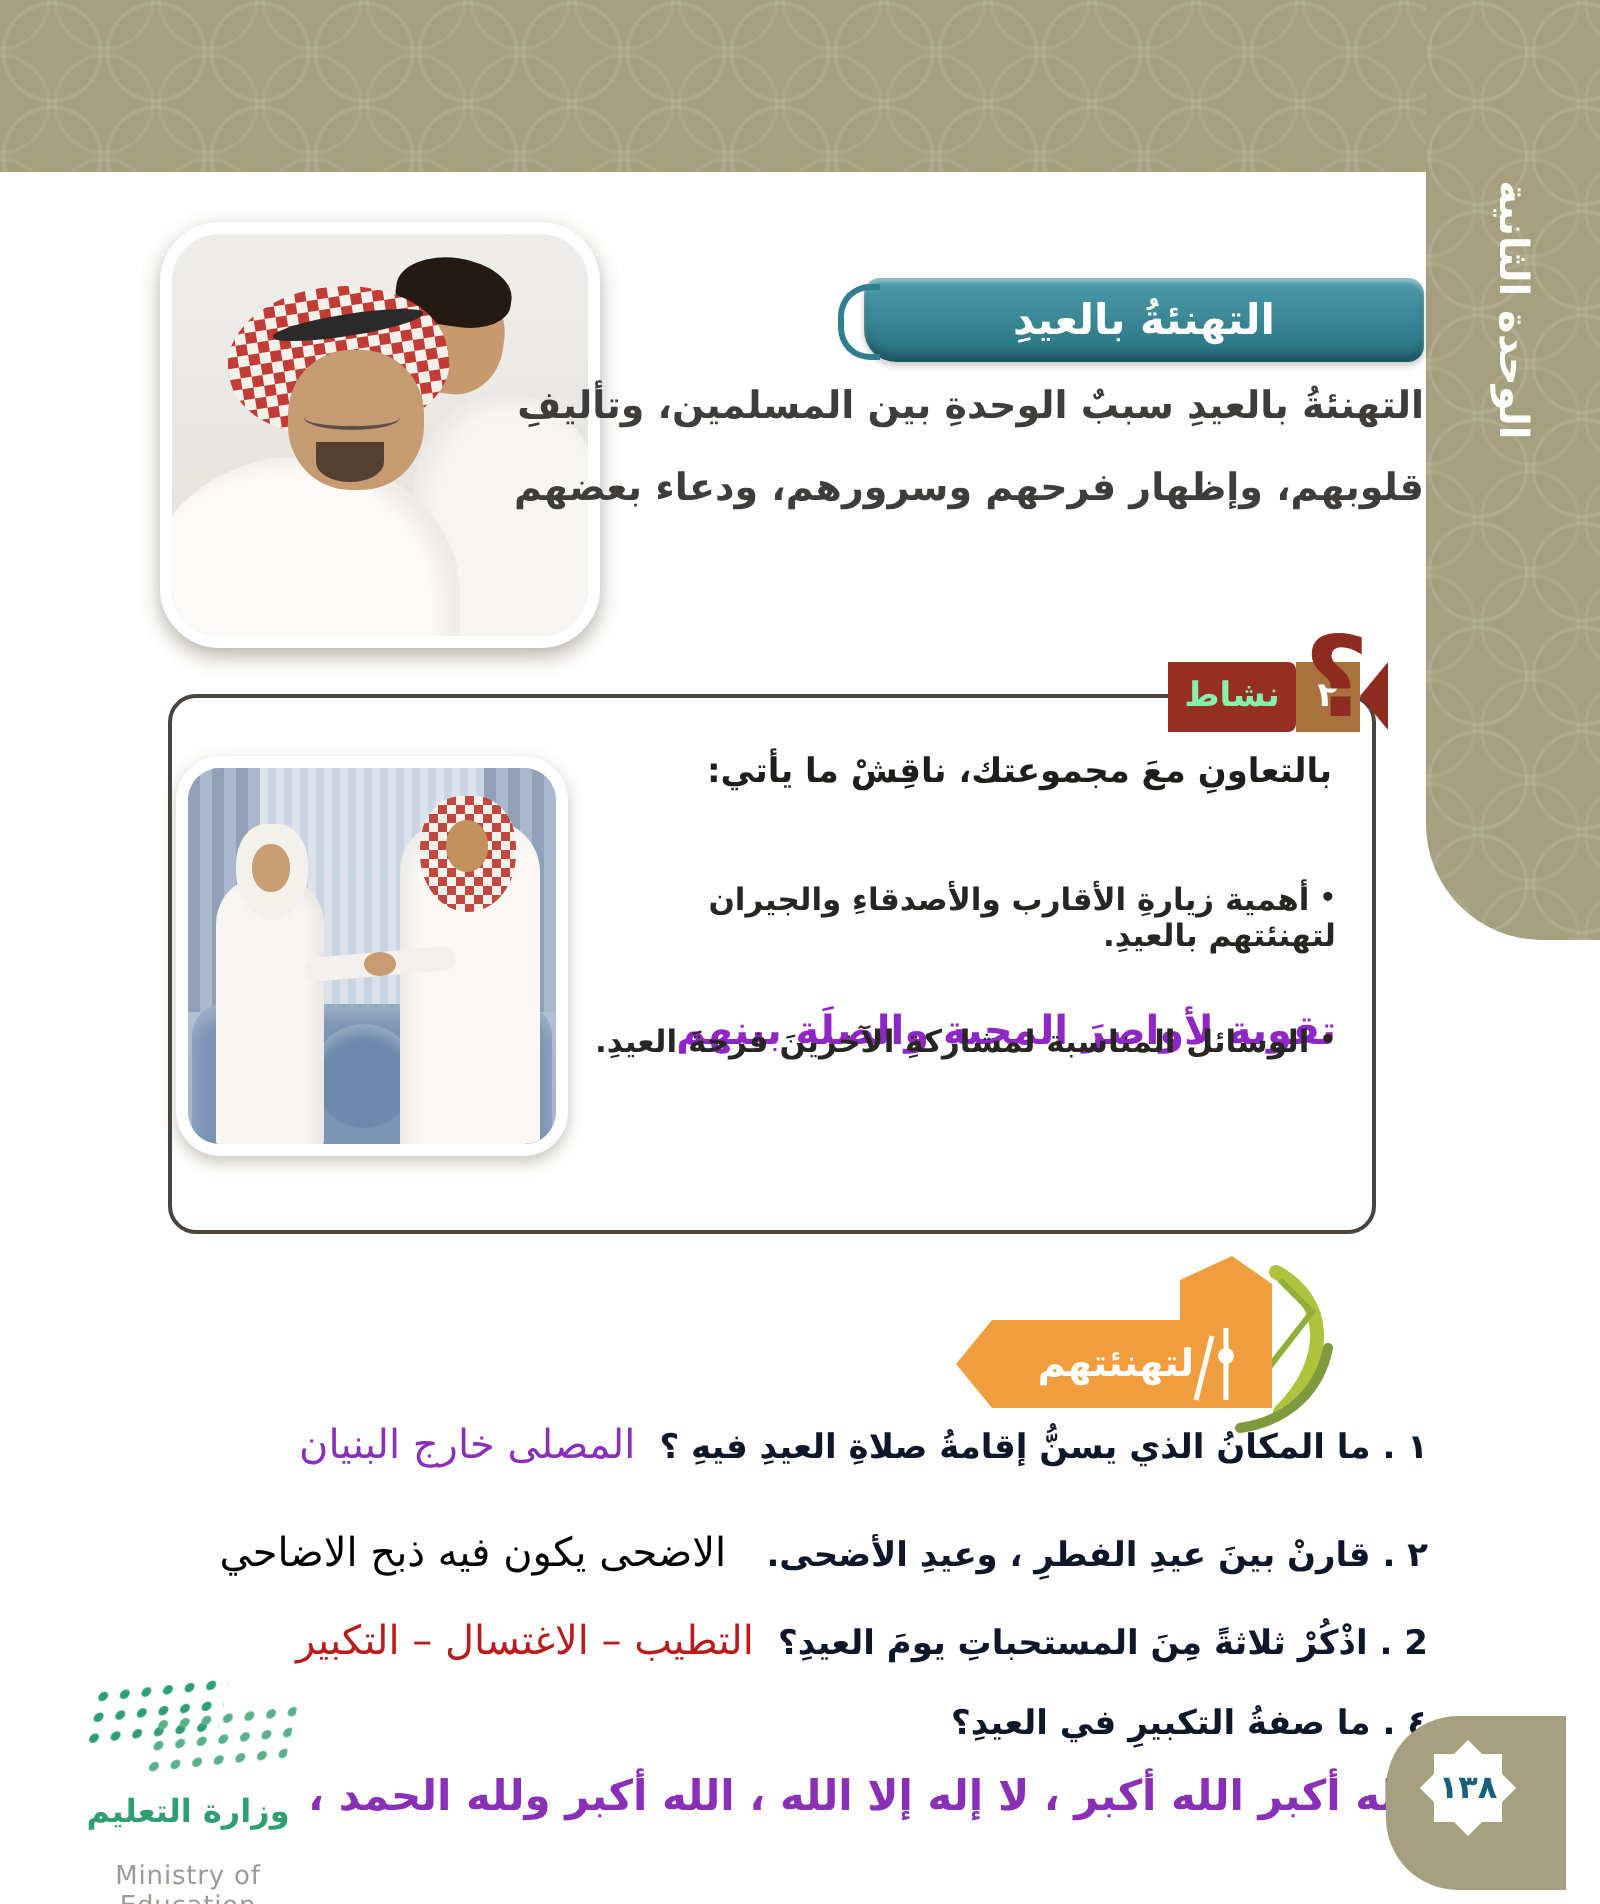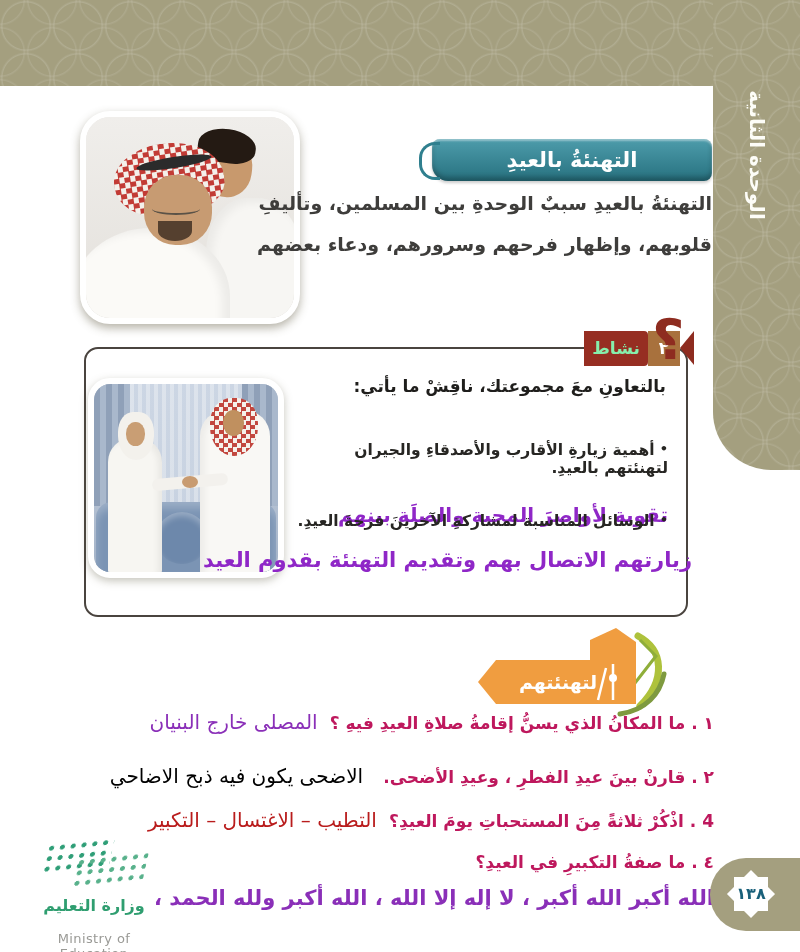--- a/index.html
+++ b/index.html
@@ -81,41 +81,41 @@
   .hw{font-weight:bold;color:#8f27c7;position:absolute;text-align:right;}
   .purple1{left:300px;top:467px;width:368px;font-size:20px;margin-top:36px;}
   .purple2{left:90px;top:548px;width:602px;font-size:21px;z-index:5;}
 
   
   .assess-badge{position:absolute;left:470px;top:626px;width:200px;height:96px;}
   .assess-badge svg{position:absolute;left:0;top:0;}
   .assess-title{position:absolute;left:26px;top:34px;width:124px;height:44px;line-height:44px;text-align:center;
     color:#fff;font-weight:bold;font-size:19px;}
   .q{position:absolute;right:86px;width:616px;text-align:right;white-space:nowrap;}
-  .qtext{color:#be185d;font-size:17px;font-weight:bold;}
+  .qtext{color:#0f172a;font-size:17px;font-weight:bold;}
   .ans{font-size:20px;font-weight:normal;margin-right:7px;}
   .q1{top:710px;} .q1 .ans{color:#8a2fb8;}
   .q2{top:764px;} .q2 .ans{color:#000000;margin-right:15px;}
   .q3{top:808px;} .q3 .ans{color:#b91c1c;}
   .q4{top:852px;}
   .a4{position:absolute;right:86px;top:886px;width:616px;text-align:right;color:#8a2fb8;font-size:21px;font-weight:bold;}
 
   
   .moe-logo{position:absolute;left:28px;top:840px;width:132px;text-align:center;direction:ltr;}
   .logo-dots{position:relative;width:106px;height:46px;margin:0 auto;}
   .logo-dots .d1,.logo-dots .d2{position:absolute;}
   .logo-dots .d1{left:4px;top:0;width:66px;height:30px;transform:skewX(-18deg) rotate(-6deg);
     background-image:radial-gradient(#2f9e77 2.1px, transparent 2.6px);background-size:10.5px 10.5px;}
   .logo-dots .d2{left:34px;top:14px;width:70px;height:30px;transform:skewX(-18deg) rotate(-6deg);
     background-image:radial-gradient(#58b18b 2.1px, transparent 2.6px);background-size:10.5px 10.5px;}
   .logo-ar{color:#2f9e70;font-size:16px;font-weight:bold;margin-top:10px;}
   .logo-en{color:#9a9a96;font-size:13px;letter-spacing:.4px;margin-top:16px;}
   .logo-years{color:#84847f;font-size:11.5px;margin-top:1px;}
 
-  .page-badge{position:absolute;right:0;top:858px;width:90px;height:73px;background:#a49f7f;border-radius:36px 0 0 36px;}
+  .page-badge{position:absolute;right:17px;top:858px;width:90px;height:87px;background:#a49f7f;border-radius:36px 0 0 36px;}
   .star{position:absolute;left:17px;top:12px;width:48px;height:48px;}
   .star .s1,.star .s2{position:absolute;left:7px;top:7px;width:34px;height:34px;background:#fff;}
   .star .s2{transform:rotate(45deg);}
   .star .num{position:absolute;left:0;top:0;width:48px;height:48px;line-height:48px;text-align:center;
     color:#19607a;font-weight:bold;font-size:16px;z-index:2;}
 </style>
 </head>
 <body>
 
 <div class="page">
@@ -174,21 +174,20 @@
   </div>
 
   <div class="bullet b1">
     <span class="bdot">•</span><span>أهمية زيارةِ الأقارب والأصدقاءِ والجيران لتهنئتهم بالعيدِ.</span>
   </div>
   <div class="hw purple1">تقوية لأواصرَ المحبة والصلَة بينهم</div>
 
   <div class="bullet b2">
     <span class="bdot">•</span><span>الوسائل المناسبة لمشاركةِ الآخرينَ فرحةَ العيدِ.</span>
   </div>
-  <div class="hw purple2">زيارتهم الاتصال بهم وتقديم التهنئة بقدوم العيد</div>
 
   <div class="assess-badge">
     <svg width="200" height="96" viewBox="0 0 200 96">
       <path d="M168,10 C194,24 196,54 170,80" fill="none" stroke="#aec23c" stroke-width="7" stroke-linecap="round"></path>
       <path d="M150,88 C176,84 190,68 194,48" fill="none" stroke="#7e9a3f" stroke-width="5" stroke-linecap="round"></path>
       <path d="M158,66 L186,30 L170,14" fill="none" stroke="#8fae3a" stroke-width="3"></path>
       <polygon points="120,14 146,2 166,16 166,78 120,78" fill="#f09d40"></polygon>
       <polygon points="26,34 150,34 150,78 26,78 8,56" fill="#f09d40"></polygon>
       <line x1="143" y1="38" x2="143" y2="74" stroke="#ffffff" stroke-width="2.5"></line>
       <circle cx="143" cy="52" r="4" fill="#ffffff"></circle>
@@ -199,21 +198,21 @@
 
   <div class="q q1">
     <span class="qtext">١ . ما المكانُ الذي يسنُّ إقامةُ صلاةِ العيدِ فيهِ ؟</span>
     <span class="ans">المصلى خارج البنيان</span>
   </div>
   <div class="q q2">
     <span class="qtext">٢ . قارنْ بينَ عيدِ الفطرِ ، وعيدِ الأضحى.</span>
     <span class="ans">الاضحى يكون فيه ذبح الاضاحي</span>
   </div>
   <div class="q q3">
-    <span class="qtext">4 . اذْكُرْ ثلاثةً مِنَ المستحباتِ يومَ العيدِ؟</span>
+    <span class="qtext">2 . اذْكُرْ ثلاثةً مِنَ المستحباتِ يومَ العيدِ؟</span>
     <span class="ans">التطيب – الاغتسال  –  التكبير</span>
   </div>
   <div class="q q4">
     <span class="qtext">٤ . ما صفةُ التكبيرِ في العيدِ؟</span>
   </div>
   <div class="a4">الله أكبر الله أكبر ، لا إله إلا الله ، الله أكبر ولله الحمد ،</div>
 
   <div class="moe-logo">
     <div class="logo-dots">
       <div class="d1"></div>

